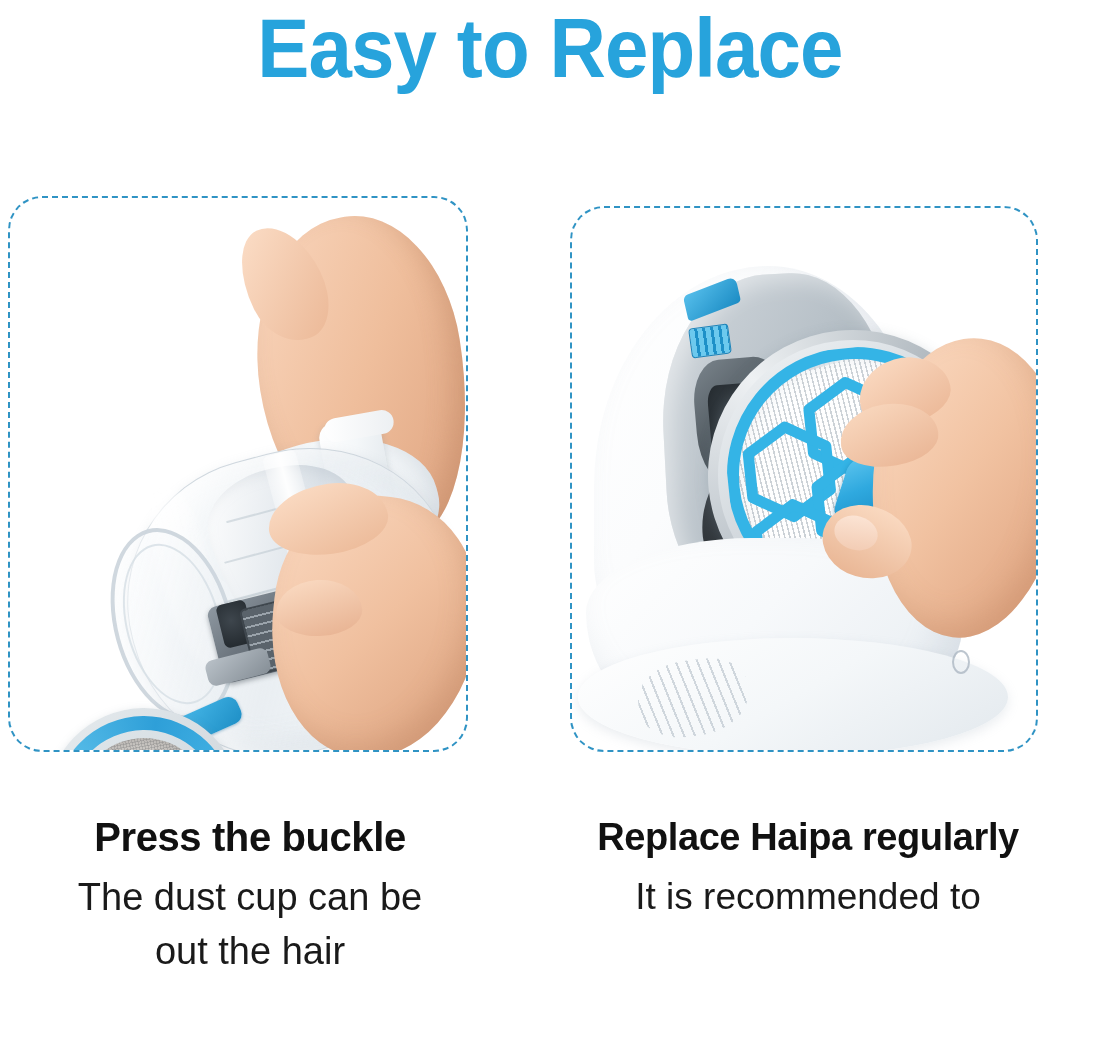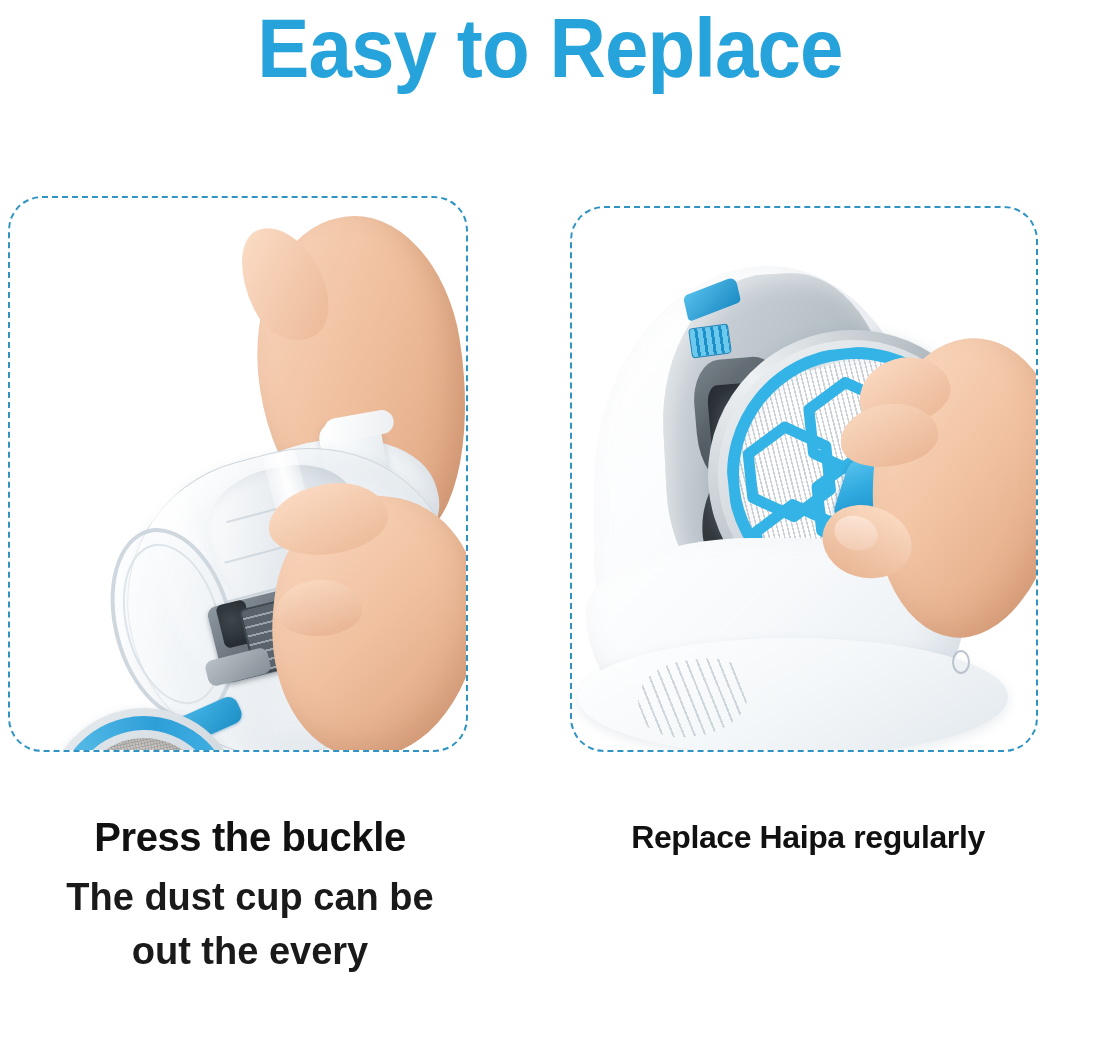--- a/index.html
+++ b/index.html
@@ -402,25 +402,25 @@
   #caption-left  { left:0px;   top:812px; width:500px; }
   #caption-right { left:528px; top:812px; width:560px; }
 
   .caption-heading {
     font-family:"Liberation Sans", sans-serif;
     font-weight:bold;
     color:#111111;
     letter-spacing:-0.4px;
   }
   #caption-left  .caption-heading { font-size:40px; line-height:50px; }
-  #caption-right .caption-heading { font-size:32px; line-height:50px; }
+  #caption-right .caption-heading { font-size:38px; line-height:50px; }
 
   .caption-body {
     font-family:"Liberation Sans", sans-serif;
-    font-weight:bold;
+    font-weight:normal;
     color:#1a1a1a;
     margin-top:8px;
   }
   #caption-left  .caption-body { font-size:38px; line-height:54px; }
   #caption-right .caption-body { font-size:37px; line-height:54px; }
   .caption-body .line { display:block; white-space:nowrap; }
 </style>
 </head>
 <body>
 
@@ -504,21 +504,22 @@
     <div class="sh" id="r-finger2"></div>
     <div class="sh" id="r-thumb"></div>
     <div class="sh" id="r-nail"></div>
   </div>
 </div>
 
 <div class="caption-block" id="caption-left">
   <div class="caption-heading">Press the buckle</div>
   <div class="caption-body">
     <span class="line">The dust cup can be</span>
-    <span class="line">out the every</span>
+    <span class="line">out the hair</span>
   </div>
 </div>
 
 <div class="caption-block" id="caption-right">
   <div class="caption-heading">Replace Haipa regularly</div>
   <div class="caption-body">
+    <span class="line">It is recommended to</span>
   </div>
 </div>
 
 </body></html>

